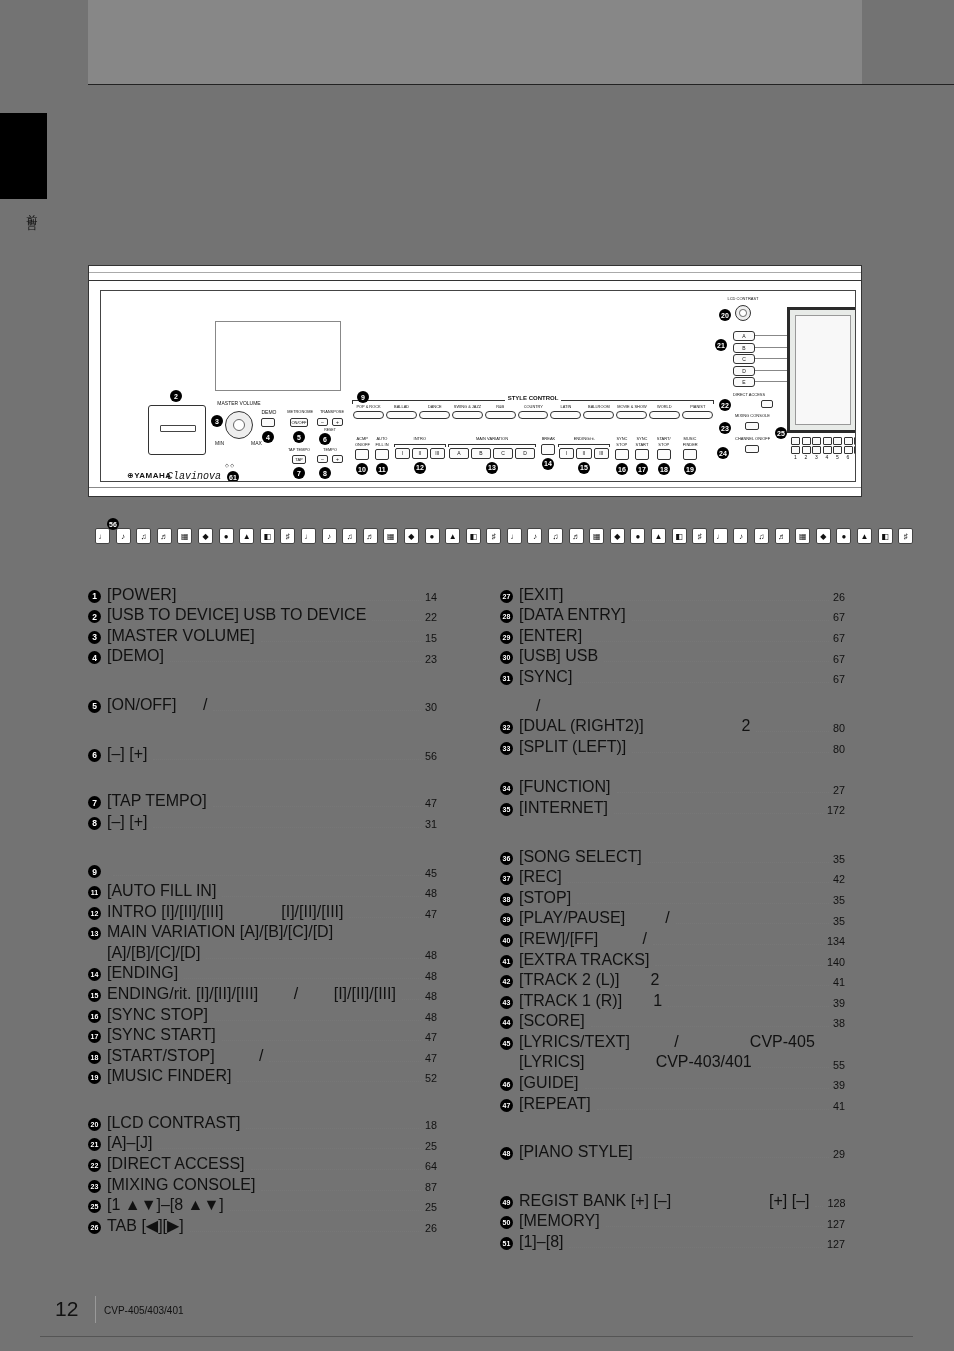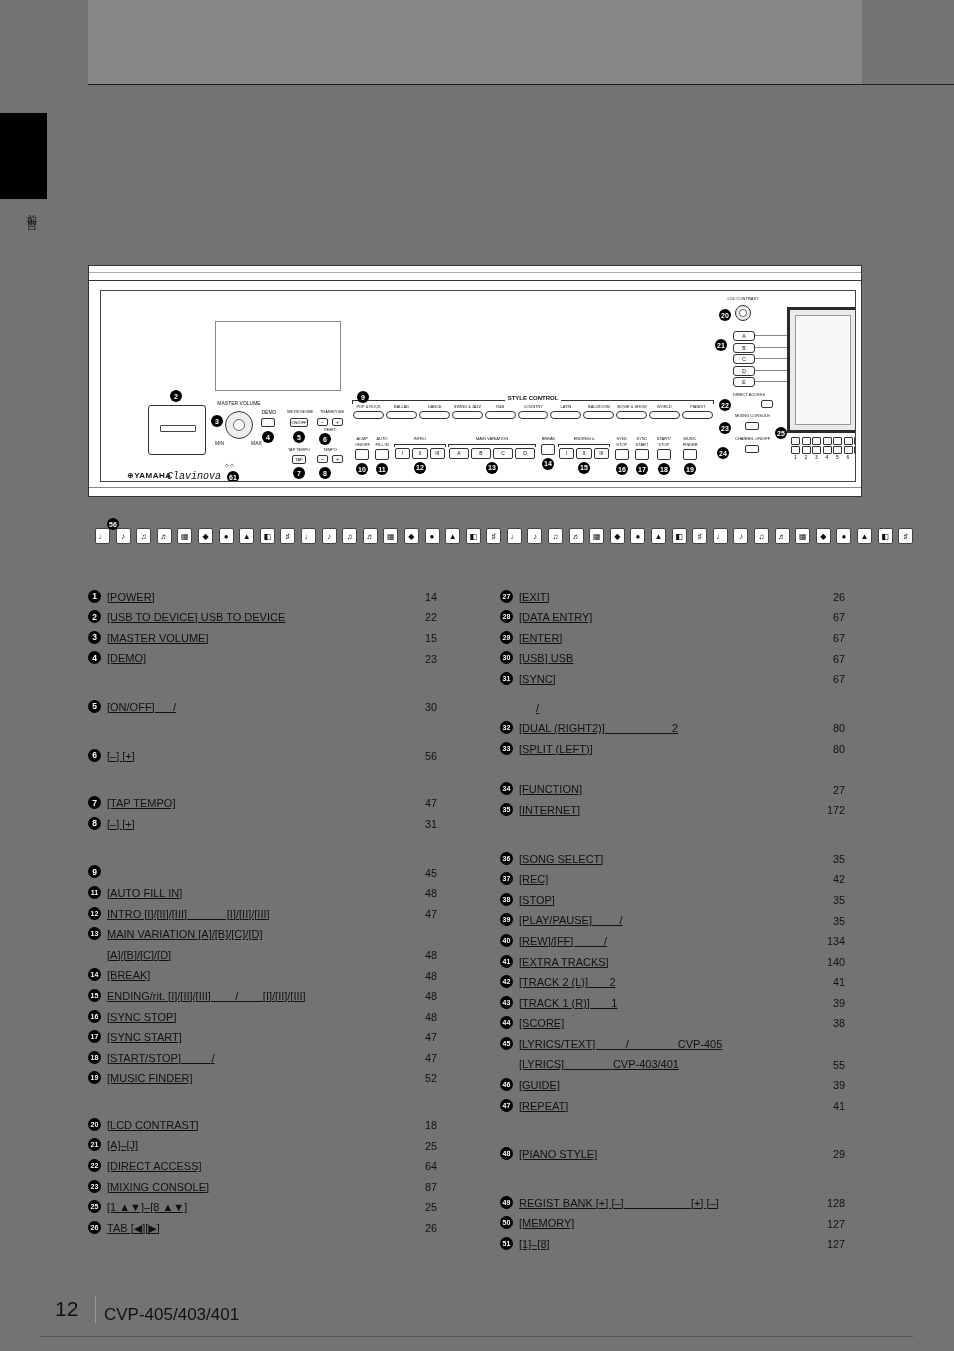--- a/index.html
+++ b/index.html
@@ -64,29 +64,29 @@
 
   
   .index{position:absolute;left:88px;top:586px;width:757px;display:flex;align-items:flex-start;}
   .col{width:349px;}
   .col.right{margin-left:63px;width:345px;}
   .idx-row{}
   .idx-line{display:flex;align-items:flex-end;height:20.6px;box-sizing:border-box;padding-bottom:4px;}
   .idx-line.cont{padding-left:19px;}
   .bullet{width:13px;height:13px;border-radius:50%;background:#000;color:#fff;display:inline-flex;align-items:center;justify-content:center;font-size:8.5px;font-weight:bold;margin-right:6px;flex-shrink:0;}
   .bullet.two{font-size:7px;}
-  .idx-label{font-size:11px;line-height:1;white-space:pre;text-decoration:underline;}
+  .idx-label{font-size:16px;line-height:1;white-space:pre;}
   .leader{flex:1;border-bottom:1px dotted #777;margin:0 4px 2px 6px;min-width:8px;}
   .pageref{font-size:10.8px;line-height:1;}
   .idx-row.solo .idx-line{padding-left:36px;}
 
   
   .pg{position:absolute;left:55px;top:1297px;font-size:21px;color:#111;}
   .fdiv{position:absolute;left:95px;top:1296px;width:1px;height:27px;background:#999;}
-  .model{position:absolute;left:104px;top:1305px;font-size:17px;color:#111;}
+  .model{position:absolute;left:104px;top:1305px;font-size:10px;color:#111;}
   .bottom-rule{position:absolute;left:40px;top:1336px;width:873px;height:1px;background:#555;}
 </style>
 </head>
 <body>
 
 <div class="page">
 
   <div class="top-band"></div>
   <div class="top-rule"></div>
   <div class="side-tab"></div>
@@ -487,21 +487,21 @@
           </div>
           <div class="idx-line cont">
             <span class="idx-label">[A]/[B]/[C]/[D]</span>
             <span class="leader"></span>
             <span class="pageref">48</span>
           </div>
         </div>
         <div class="idx-row">
           <div class="idx-line">
             <span class="bullet two">14</span>
-            <span class="idx-label">[BREAK]</span>
+            <span class="idx-label">[ENDING]</span>
             <span class="leader"></span>
             <span class="pageref">48</span>
           </div>
         </div>
         <div class="idx-row">
           <div class="idx-line">
             <span class="bullet two">15</span>
             <span class="idx-label">ENDING/rit. [I]/[II]/[III]        /        [I]/[II]/[III]</span>
             <span class="leader"></span>
             <span class="pageref">48</span>

